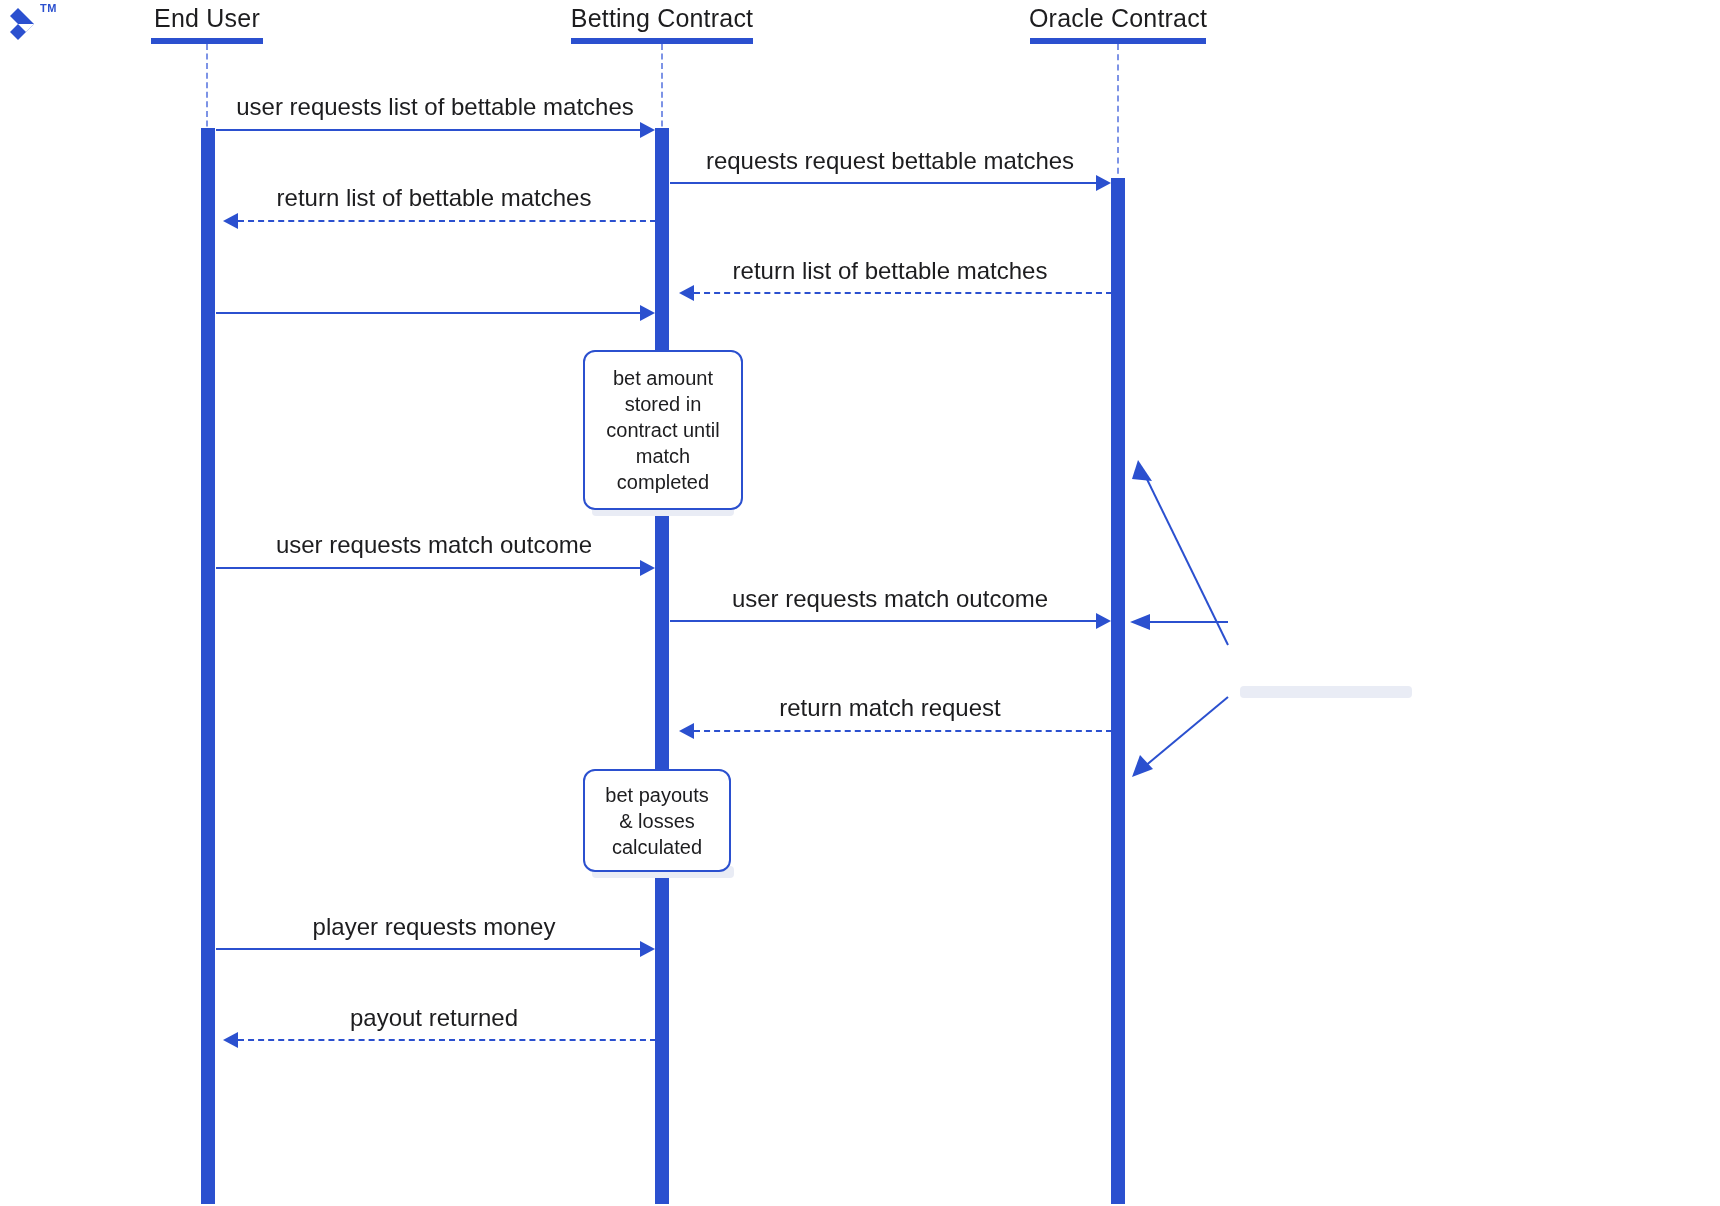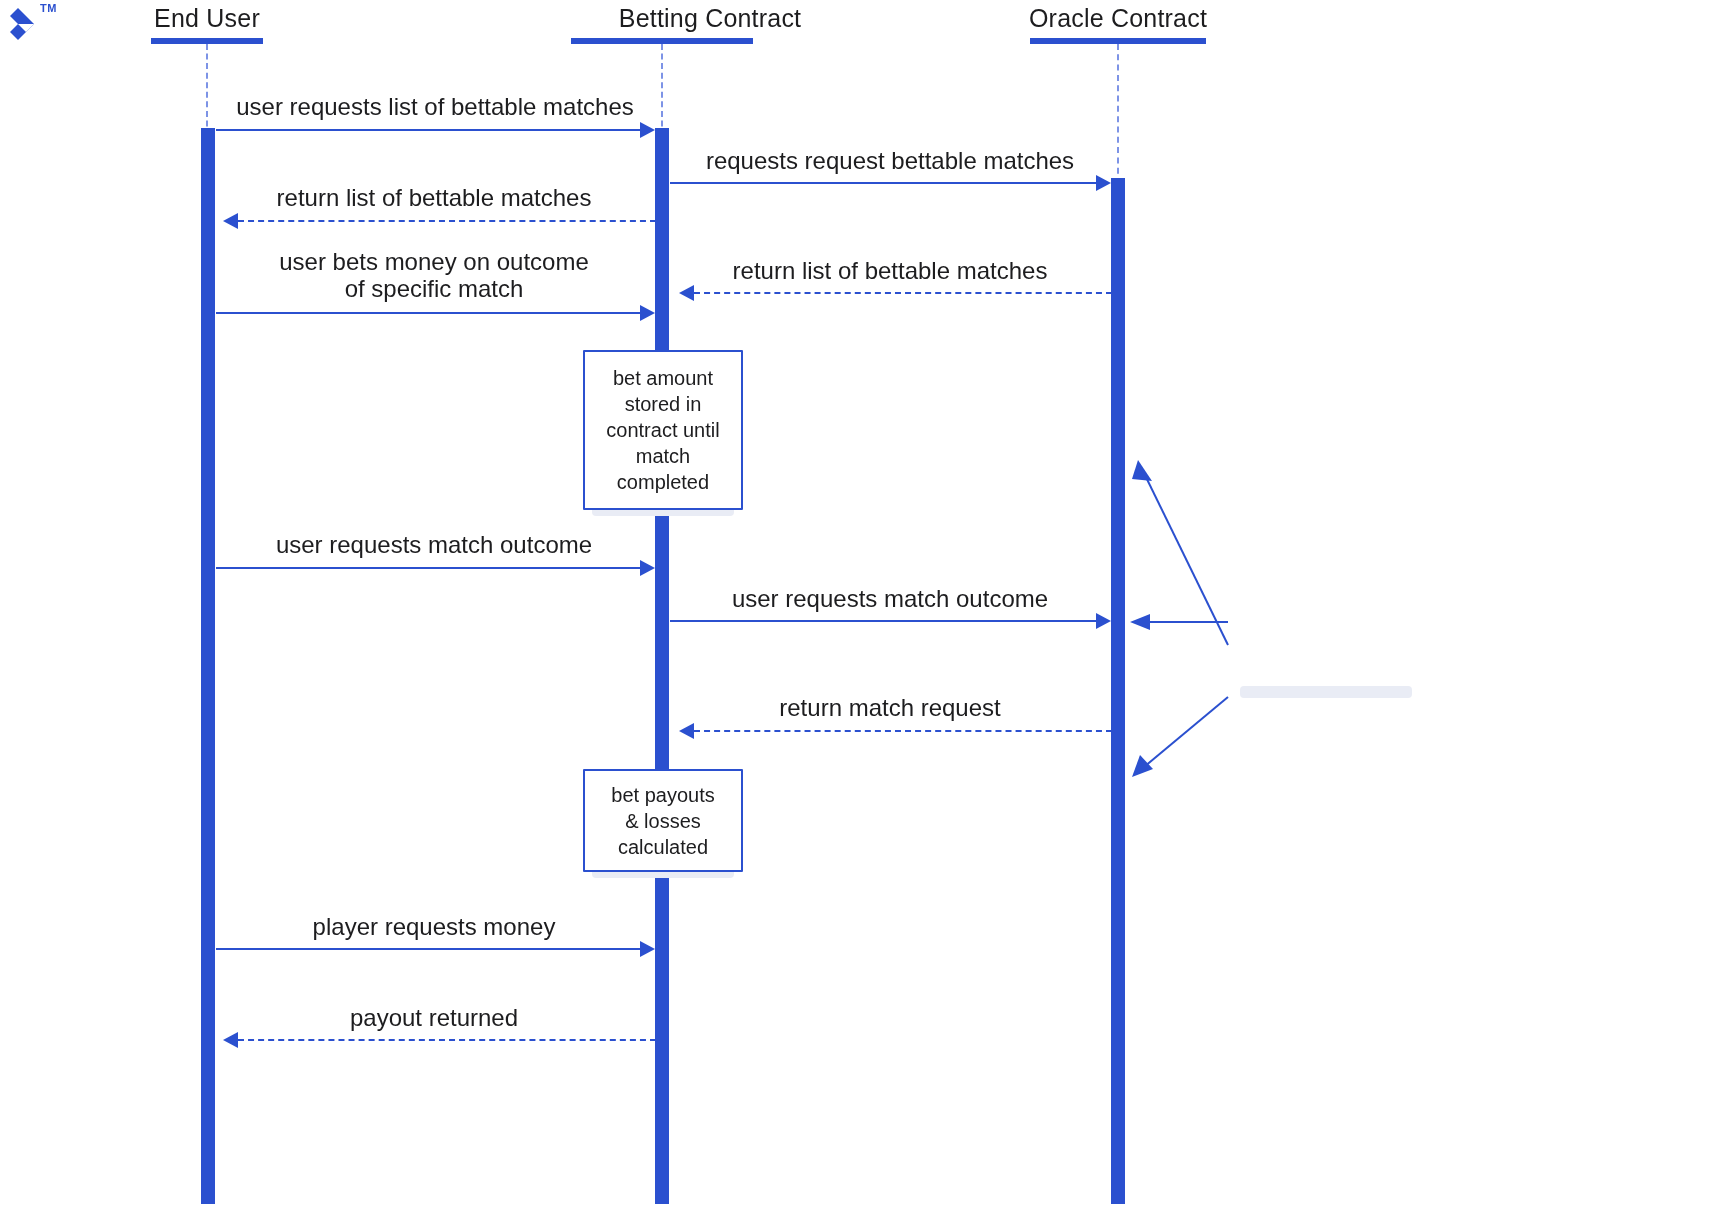--- a/index.html
+++ b/index.html
@@ -93,21 +93,21 @@
     white-space: pre;
     line-height: 27px;
     transform: translateX(-50%);
   }
   
   .note {
     position: absolute;
     box-sizing: border-box;
     background: #ffffff;
     border: 2px solid #2b50cf;
-    border-radius: 1px;
+    border-radius: 12px;
     font-size: 20px;
     line-height: 26px;
     color: #1d1d1f;
     text-align: center;
     display: flex;
     align-items: center;
     justify-content: center;
     white-space: pre-line;
     z-index: 5;
   }
@@ -133,21 +133,21 @@
       <path d="M14 6 L30 22 L14 38 L6 30 L14 22 L6 14 Z" fill="#2b50cf"></path>
       <path d="M14 22 L30 22 L22 30 Z" fill="#ffffff"></path>
     </svg>
     <span class="tm">TM</span>
   </div>
 
   <div class="actor-title" style="left:207px; top:4px;text-align:center;">End User</div>
   <div class="actor-bar" style="left:207px; top:38px; width:112px;"></div>
   <div class="lifeline-dash" style="left:206px; top:44px; height:92px;"></div>
 
-  <div class="actor-title" style="left:662px; top:4px;margin-left:48px;">Betting Contract</div>
+  <div class="actor-title" style="left:662px; top:4px;">Betting Contract</div>
   <div class="actor-bar" style="left:662px; top:38px; width:182px;"></div>
   <div class="lifeline-dash" style="left:661px; top:44px; height:92px;"></div>
 
   <div class="actor-title" style="left:1118px; top:4px;">Oracle Contract</div>
   <div class="actor-bar" style="left:1118px; top:38px; width:176px;"></div>
   <div class="lifeline-dash" style="left:1117px; top:44px; height:140px;"></div>
 
   <div class="activation" style="left:208px; top:128px; height:1076px;"></div>
   <div class="activation" style="left:662px; top:128px; height:1076px;"></div>
   <div class="activation" style="left:1118px; top:178px; height:1026px;"></div>
@@ -161,22 +161,20 @@
   <div class="arrow-head right" style="left:1096px; top:175px;"></div>
 
   <div class="msg-label" style="left:434px; top:184px;">return list of bettable matches</div>
   <div class="msg-line dashed" style="left:238px; top:220px; width:418px;"></div>
   <div class="arrow-head left" style="left:223px; top:213px;"></div>
 
   <div class="msg-label" style="left:890px; top:257px;">return list of bettable matches</div>
   <div class="msg-line dashed" style="left:694px; top:292px; width:418px;"></div>
   <div class="arrow-head left" style="left:679px; top:285px;"></div>
 
-  <div class="msg-label" style="left:434px; top:248px;">user bets money on outcome
-of specific match</div>
   <div class="msg-line" style="left:216px; top:312px; width:426px;"></div>
   <div class="arrow-head right" style="left:640px; top:305px;"></div>
 
   <div class="note-shadow" style="left:592px; top:504px; width:142px; height:12px;"></div>
   <div class="note" style="left:583px; top:350px; width:160px; height:160px;">bet amount
 stored in
 contract until
 match
 completed</div>
 
@@ -200,21 +198,21 @@
     <line x1="108" y1="167" x2="24" y2="167" stroke="#2b50cf" stroke-width="2"></line>
     <polygon points="10,167 30,159 30,175" fill="#2b50cf"></polygon>
 
     <line x1="108" y1="242" x2="24" y2="312" stroke="#2b50cf" stroke-width="2"></line>
     <polygon points="12,322 20,300 33,314" fill="#2b50cf"></polygon>
   </svg>
 
   <div class="note-shadow" style="left:1240px; top:686px; width:172px; height:12px;"></div>
 
   <div class="note-shadow" style="left:592px; top:866px; width:142px; height:12px;"></div>
-  <div class="note" style="left:583px; top:769px; width:160px; height:103px;">bet payouts
+  <div class="note" style="left:583px; top:769px; width:148px; height:103px;">bet payouts
 &amp; losses
 calculated</div>
 
   <div class="msg-label" style="left:434px; top:913px;">player requests money</div>
   <div class="msg-line" style="left:216px; top:948px; width:426px;"></div>
   <div class="arrow-head right" style="left:640px; top:941px;"></div>
 
   <div class="msg-label" style="left:434px; top:1004px;">payout returned</div>
   <div class="msg-line dashed" style="left:238px; top:1039px; width:418px;"></div>
   <div class="arrow-head left" style="left:223px; top:1032px;"></div>

